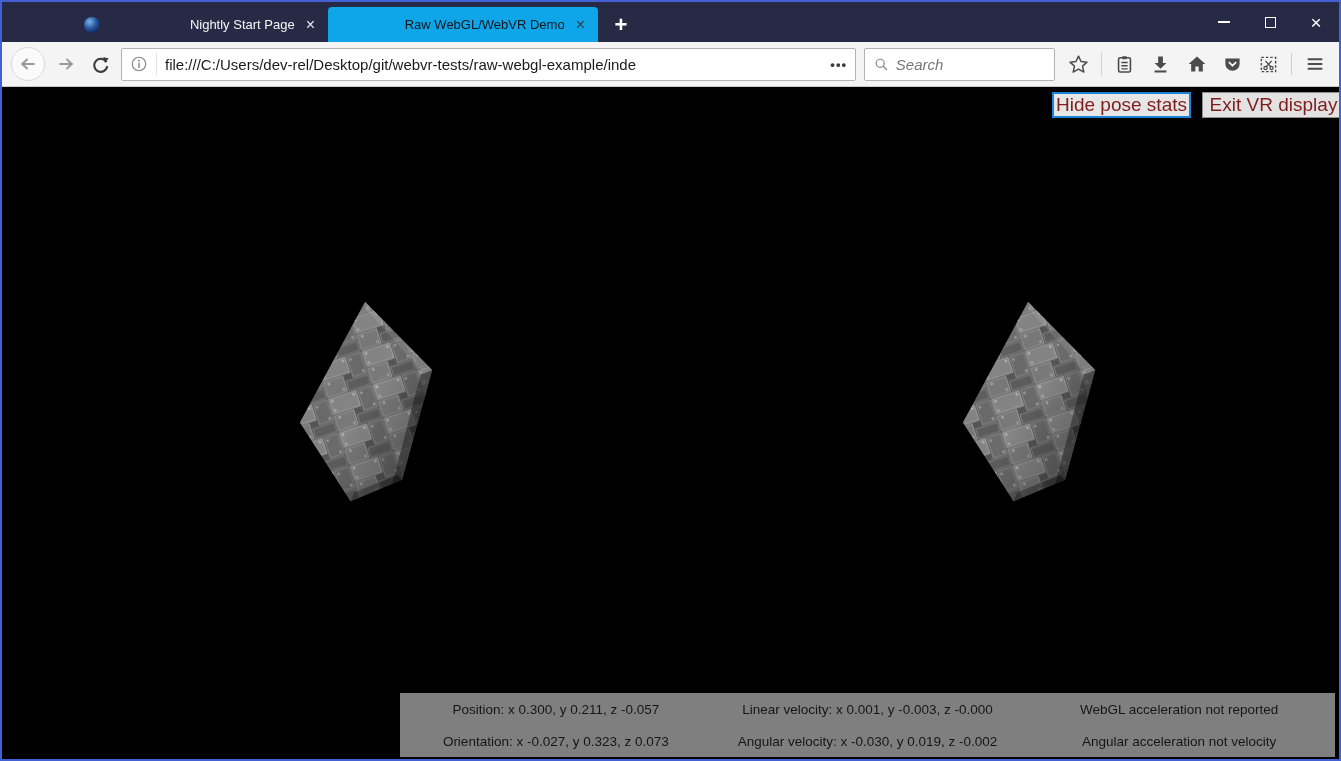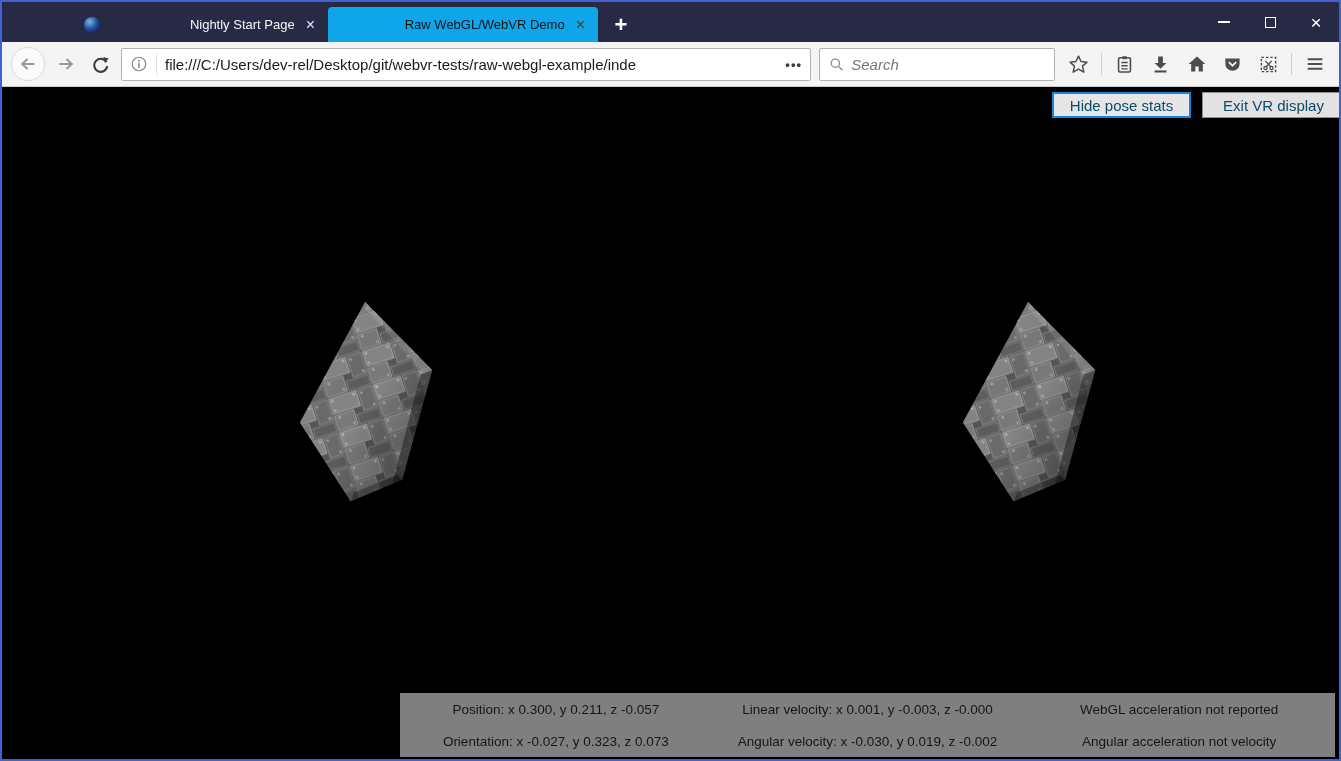--- a/index.html
+++ b/index.html
@@ -65,41 +65,41 @@
   .identity-sep { width:1px; height:22px; background:#e2e2e2; flex:0 0 auto; }
   .url-text { flex:1; min-width:0; font-size:15px; color:#1b1b1b; white-space:nowrap; overflow:hidden; }
   .url-fade {
     position:absolute; right:38px; top:1px; bottom:1px; width:52px;
     background:linear-gradient(to right, rgba(255,255,255,0), #fff 85%);
     pointer-events:none;
   }
   .page-actions { font-size:13px; font-weight:700; letter-spacing:1px; color:#3d3d3d; flex:0 0 auto; }
 
   .searchbar {
-    width:236px; height:33px; background:#fff; flex:0 0 auto;
+    width:191px; height:33px; background:#fff; flex:0 0 auto;
     border:1px solid #b3b3b3; border-radius:2px;
     display:flex; align-items:center; padding:0 9px; gap:7px;
   }
   .searchbar input {
     border:none; outline:none; width:100%; font-size:15px;
     font-family:"Liberation Sans", sans-serif; background:transparent; color:#222;
   }
   .searchbar input::placeholder { font-style:italic; color:#777; opacity:1; }
 
   .toolbar-icons { display:flex; align-items:center; gap:5px; flex:0 0 auto; }
   .icon-btn { width:31px; height:31px; display:flex; align-items:center; justify-content:center; }
   .vsep { width:1px; height:22px; background:#d0d0d0; margin:0 2px; }
 
   
   .content { flex:1 1 auto; position:relative; background:var(--content-bg,#000); overflow:hidden; }
 
   .vr-button {
-    position:absolute; top:5px; height:26px; font-size:15px;
+    position:absolute; top:5px; height:26px; font-size:19px;
     font-family:"Liberation Sans", sans-serif;
-    background:#e2e2e2; border:1px solid #8f8f8f; color:#0c4a6e; text-align:center;
+    background:#e2e2e2; border:1px solid #8f8f8f; color:#7f1d1d; text-align:center;
   }
   .vr-button.focused { border:2px solid var(--focus-blue,#1e80d7); background:#e6e6e6; }
   #hide-pose-btn { left:1050px; width:139px; }
   #exit-vr-btn  { left:1200px; width:143px; }
 
   .cube { position:absolute; width:146px; height:212px; }
   #cube-left  { left:293px; top:209px; }
   #cube-right { left:956px; top:209px; }
 
   .stats {

